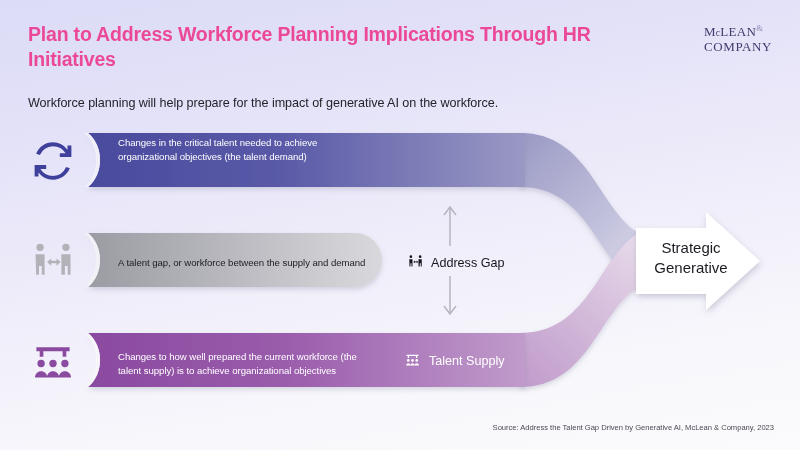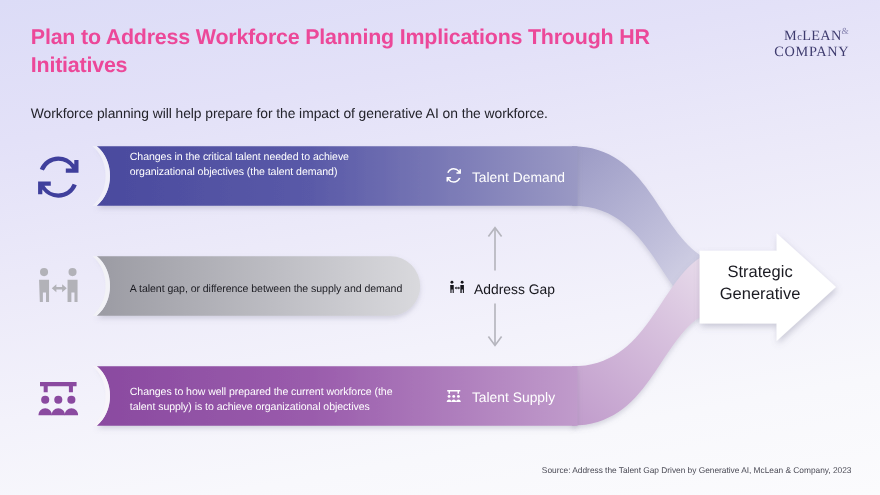--- a/index.html
+++ b/index.html
@@ -32,21 +32,21 @@
     margin: 24px 0 0 0;
     font-size: 12.6px;
     color: #23232b;
     letter-spacing: -0.05px;
   }
 
   
   .logo {
     position: absolute;
     right: 28px; top: 24px;
-    text-align: right;
+    text-align: left;
     color: #3e3b6e;
     line-height: 1.12;
     font-family: "Liberation Serif", serif;
   }
   .logo-line1 { font-size: 13px; letter-spacing: 0.3px; white-space: nowrap; }
   .logo-line1 .small { font-size: 9.5px; }
   .logo-amp { font-size: 8.5px; vertical-align: super; color: #8d8ab5; }
   .logo-line2 { font-size: 13px; letter-spacing: 0.6px; }
 
   
@@ -218,32 +218,23 @@
       <circle cx="5.2" cy="13.4" r="2.1"></circle>
       <circle cx="12" cy="13.4" r="2.1"></circle>
       <circle cx="18.8" cy="13.4" r="2.1"></circle>
       <path d="M1.7 21.4c0-2.1 1.6-3.6 3.5-3.6s3.5 1.5 3.5 3.6z"></path>
       <path d="M8.5 21.4c0-2.1 1.6-3.6 3.5-3.6s3.5 1.5 3.5 3.6z"></path>
       <path d="M15.3 21.4c0-2.1 1.6-3.6 3.5-3.6s3.5 1.5 3.5 3.6z"></path>
     </svg>
   </div>
 
   <div class="band-text" id="text-demand">Changes in the critical talent needed to achieve organizational objectives (the talent demand)</div>
-  <div class="band-text" id="text-gap">A talent gap, or difference between the supply and demand</div>
+  <div class="band-text" id="text-gap">A talent gap, or workforce between the supply and demand</div>
   <div class="band-text" id="text-supply">Changes to how well prepared the current workforce (the talent supply) is to achieve organizational objectives</div>
 
-  <div class="pill-label" id="label-demand">
-    <span>
-      <svg width="15" height="15" viewBox="0 0 24 24" fill="#ffffff">
-        <path d="M12 3.5a8.5 8.5 0 0 1 7.2 4h-3.3v2.2h6.6V3.1h-2.2v2.4A10.7 10.7 0 0 0 12 1.3C7.6 1.3 3.9 4 2.4 7.8l2.1.8A8.5 8.5 0 0 1 12 3.5z"></path>
-        <path d="M12 20.5a8.5 8.5 0 0 1-7.2-4h3.3v-2.2H1.5v6.6h2.2v-2.4A10.7 10.7 0 0 0 12 22.7c4.4 0 8.1-2.7 9.6-6.5l-2.1-.8A8.5 8.5 0 0 1 12 20.5z"></path>
-      </svg>
-    </span>
-    <span>Talent Demand</span>
-  </div>
 
   <div id="label-gap">
     <span>
       <svg width="15" height="15" viewBox="0 0 24 24" fill="#16161c">
         <circle cx="4.6" cy="4.2" r="2.1"></circle>
         <path d="M2 8.2h5.2v11.6H5.6v-5H4v5H2.4z"></path>
         <circle cx="19.4" cy="4.2" r="2.1"></circle>
         <path d="M16.8 8.2H22v11.6h-1.6v-5h-1.6v5h-2z"></path>
         <path d="M8.6 12.6l2.4-2.1v1.4h3v-1.4l2.4 2.1-2.4 2.1v-1.4h-3v1.4z"></path>
       </svg>

